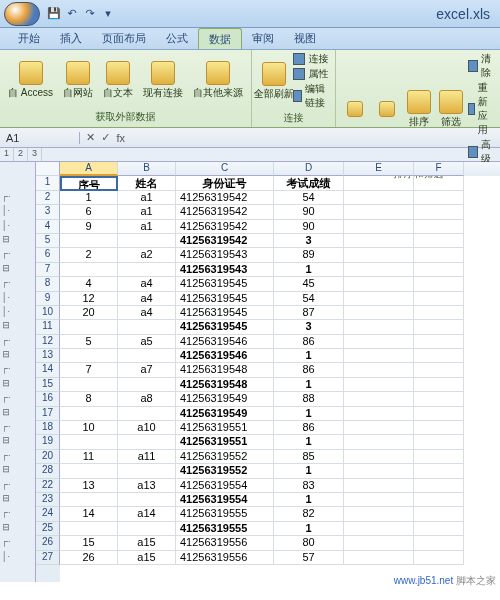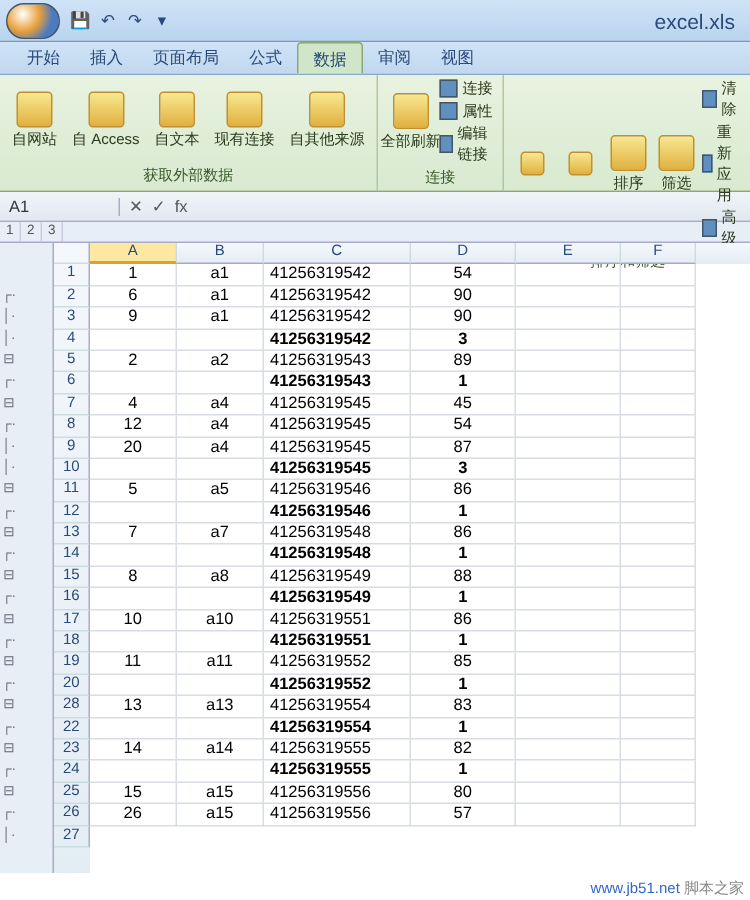--- a/index.html
+++ b/index.html
@@ -40,21 +40,21 @@
 .colhdr .sel{background:#fce8a0;border-bottom:2px solid #e0a030}
 .cA{width:58px}.cB{width:58px}.cC{width:98px}.cD{width:70px}.cE{width:70px}.cF{width:50px}
 .drow{height:14.4px;display:flex;font-size:11px;color:#000}
 .drow div{border-right:1px solid #d8dde4;border-bottom:1px solid #d8dde4;padding:0 4px;overflow:hidden;white-space:nowrap}
 .drow .cA,.drow .cB{text-align:center}
 .drow .cC{text-align:left}
 .drow .cD{text-align:center}
 .hdrtxt{font-weight:bold;text-align:center!important}
 .bold{font-weight:bold}
 .selcell{border:2px solid #3a6aa0!important;background:#fff}
-.footer{position:absolute;bottom:1px;right:4px;font-size:10px;color:#888}
+.footer{position:absolute;bottom:12px;right:4px;font-size:10px;color:#888}
 .footer a{color:#36c;text-decoration:none}
 </style>
 </head>
 <body>
 
 <div class="titlebar">
   <div class="office-btn"></div>
   <div class="qat">
     <span>💾</span>
     <span>↶</span>
@@ -72,25 +72,25 @@
     <div class="tab active">数据</div>
     <div class="tab">审阅</div>
     <div class="tab">视图</div>
   </div>
 
 <div class="ribbon">
   <div class="group">
     <div class="group-body" id="g0">
         <div class="rbtn">
           <div class="ico"></div>
-          <div class="rbtn-label">自网站</div>
+          <div class="rbtn-label">自 Access</div>
         </div>
         <div class="rbtn">
           <div class="ico"></div>
-          <div class="rbtn-label">自 Access</div>
+          <div class="rbtn-label">自网站</div>
         </div>
         <div class="rbtn">
           <div class="ico"></div>
           <div class="rbtn-label">自文本</div>
         </div>
         <div class="rbtn">
           <div class="ico"></div>
           <div class="rbtn-label">现有连接</div>
         </div>
         <div class="rbtn">
@@ -293,20 +293,28 @@
     <div class="colhdr" id="colhdr">
         <div class="cA sel">A</div>
         <div class="cB">B</div>
         <div class="cC">C</div>
         <div class="cD">D</div>
         <div class="cE">E</div>
         <div class="cF">F</div>
       </div>
     <div id="databody">
         <div class="drow">
+          <div class="cA hdrtxt selcell">序号</div>
+          <div class="cB hdrtxt">姓名</div>
+          <div class="cC hdrtxt">身份证号</div>
+          <div class="cD hdrtxt">考试成绩</div>
+          <div class="cE hdrtxt"></div>
+          <div class="cF hdrtxt"></div>
+        </div>
+        <div class="drow">
           <div class="cA">1</div>
           <div class="cB">a1</div>
           <div class="cC">41256319542</div>
           <div class="cD">54</div>
           <div class="cE"></div>
           <div class="cF"></div>
         </div>
         <div class="drow">
           <div class="cA">6</div>
           <div class="cB">a1</div>

